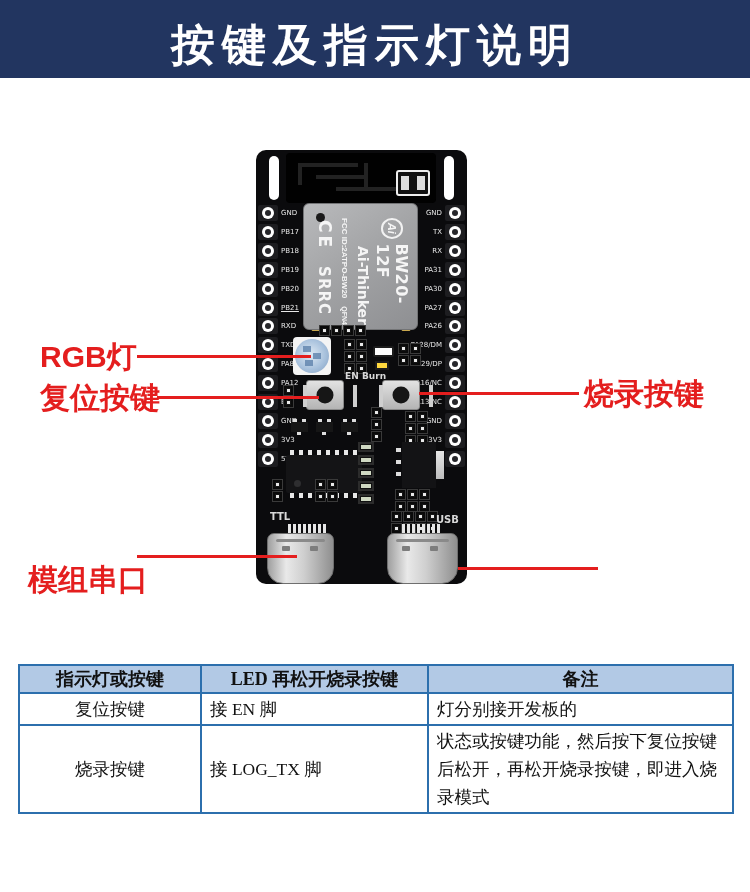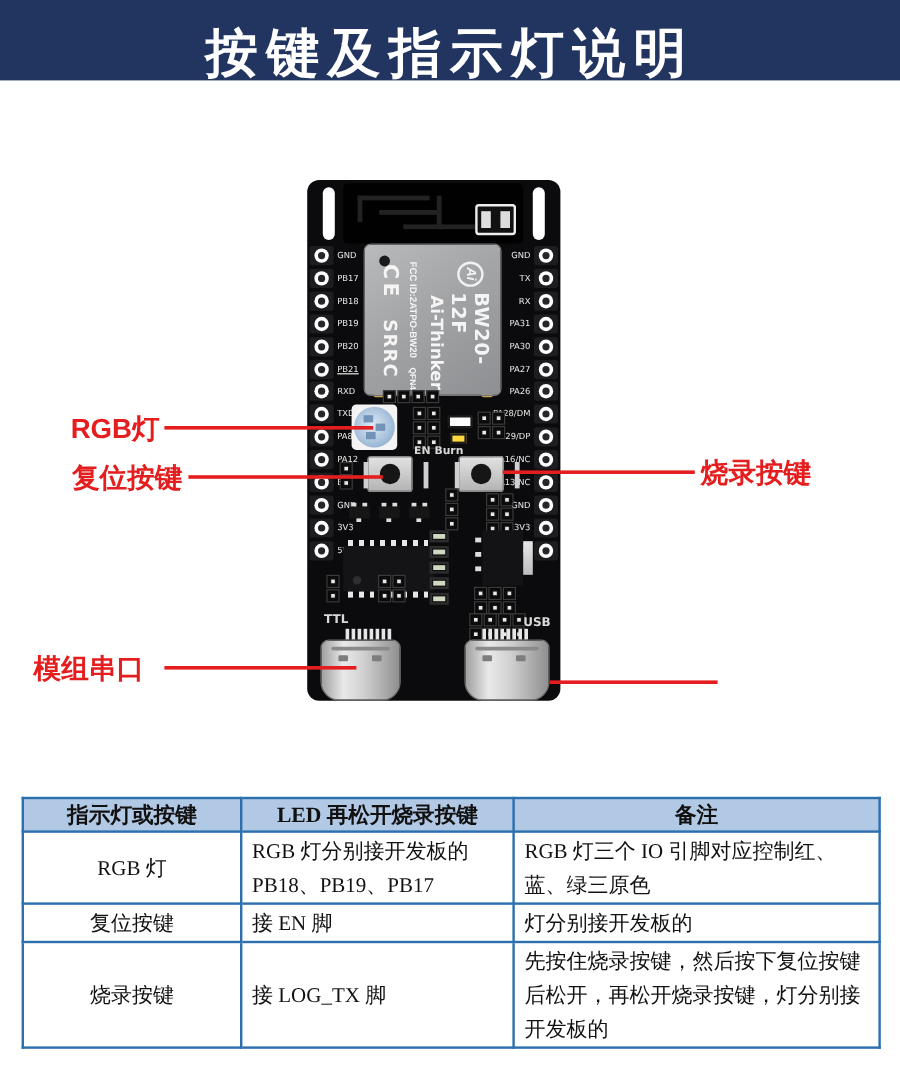--- a/index.html
+++ b/index.html
@@ -1,21 +1,21 @@
 <!DOCTYPE html>
 <html><head>
 <meta charset="utf-8">
 <style>
   * { margin:0; padding:0; box-sizing:border-box; }
   html,body { width:750px; height:892px; background:#ffffff; overflow:hidden;
               font-family:"Liberation Sans", sans-serif; }
   #page { position:relative; width:750px; height:892px; background:#fff; }
 
   
-  .banner { position:absolute; left:0; top:0; width:750px; height:67px;
+  .banner { position:absolute; left:0; top:0; width:750px; height:78px;
             background:#223560; }
   .banner h1 { color:#ffffff; font-size:44px; font-weight:900;
                letter-spacing:7px; text-align:center; line-height:89px;
                font-family:"Liberation Sans", sans-serif; }
 
   
   #board { position:absolute; left:256px; top:150px; width:211px; height:434px;
            background:#0b0b0d; border-radius:10px; }
   .antenna { position:absolute; left:30px; top:3px; width:150px; height:50px;
              background:#010101; border-radius:4px; overflow:hidden; }
@@ -124,21 +124,21 @@
 
   .usbc { position:absolute; width:67px; height:51px;
           background:linear-gradient(90deg,#9f9f9f 0%,#e9e9e9 28%,#cfcfcf 55%,#8f8f8f 100%);
           border:1px solid #6f6f6f; border-radius:7px 7px 16px 16px; }
   .usbc::before { content:""; position:absolute; left:8px; top:5px; right:8px; height:3px;
           background:#8a8a8a; border-radius:2px; }
   .usbc::after { content:""; position:absolute; left:14px; top:12px; width:8px; height:5px;
           background:#7d7d7d; box-shadow:28px 0 #7d7d7d; border-radius:1px; }
 
   
-  .ann { position:absolute; color:#e41e1e; font-size:23px; font-weight:bold;
+  .ann { position:absolute; color:#e41e1e; font-size:30px; font-weight:bold;
          line-height:26px; white-space:nowrap; font-family:"Liberation Sans",sans-serif; }
   .ann-line { position:absolute; height:3px; background:#e41e1e; }
 
   
   .spec-wrap { position:absolute; left:18px; top:664px; width:714px; }
   table.spec { width:714px; border-collapse:collapse; table-layout:fixed;
          font-family:"Liberation Serif", serif; color:#111; }
   table.spec th, table.spec td { border:2px solid #2c6fad; }
   table.spec th { background:#b2c9e5; font-size:18px; font-weight:bold;
          height:26px; text-align:center; padding:1px 4px; }
@@ -384,52 +384,47 @@
 
   <div class="ann" style="left:40px;top:344px;width:93px;text-align:right">RGB灯</div>
   <div class="ann-line" style="left:137px;top:355px;width:174px"></div>
 
   <div class="ann" style="left:40px;top:385px;width:112px;text-align:right">复位按键</div>
   <div class="ann-line" style="left:157px;top:396px;width:162px"></div>
 
   <div class="ann-line" style="left:419px;top:392px;width:160px"></div>
   <div class="ann" style="left:584px;top:381px">烧录按键</div>
 
-  <div class="ann" style="left:28px;top:544px;width:104px;text-align:left">模组串口</div>
+  <div class="ann" style="left:28px;top:567px;width:104px;text-align:left">模组串口</div>
   <div class="ann-line" style="left:137px;top:555px;width:160px"></div>
 
   <div class="ann-line" style="left:458px;top:567px;width:140px"></div>
 
   <div class="spec-wrap">
     <table class="spec">
       <colgroup>
           <col style="width:182px">
           <col style="width:227px">
           <col style="width:305px">
         </colgroup>
       <thead>
         <tr>
           <th>指示灯或按键</th>
           <th>LED 再松开烧录按键</th>
           <th>备注</th>
         </tr>
       </thead>
       <tbody>
-        <tr class="r0">
-          <td class="c0">RGB 灯</td>
-          <td class="c1">RGB 灯分别接开发板的 PB18、PB19、PB17</td>
-          <td class="c2">RGB 灯三个 IO 引脚对应控制红、蓝、绿三原色</td>
-        </tr>
         <tr class="r1">
           <td class="c0">复位按键</td>
           <td class="c1">接 EN 脚</td>
           <td class="c2">灯分别接开发板的</td>
         </tr>
         <tr class="r2">
           <td class="c0">烧录按键</td>
           <td class="c1">接 LOG_TX 脚</td>
-          <td class="c2">先按住烧录按键，然后按下复位按键后松开，再松开烧录按键，灯分别接开发板的</td>
+          <td class="c2">状态或按键功能，然后按下复位按键后松开，再松开烧录按键，即进入烧录模式</td>
         </tr>
       </tbody>
     </table>
   </div>
 
 </div>
 
 </body></html>

